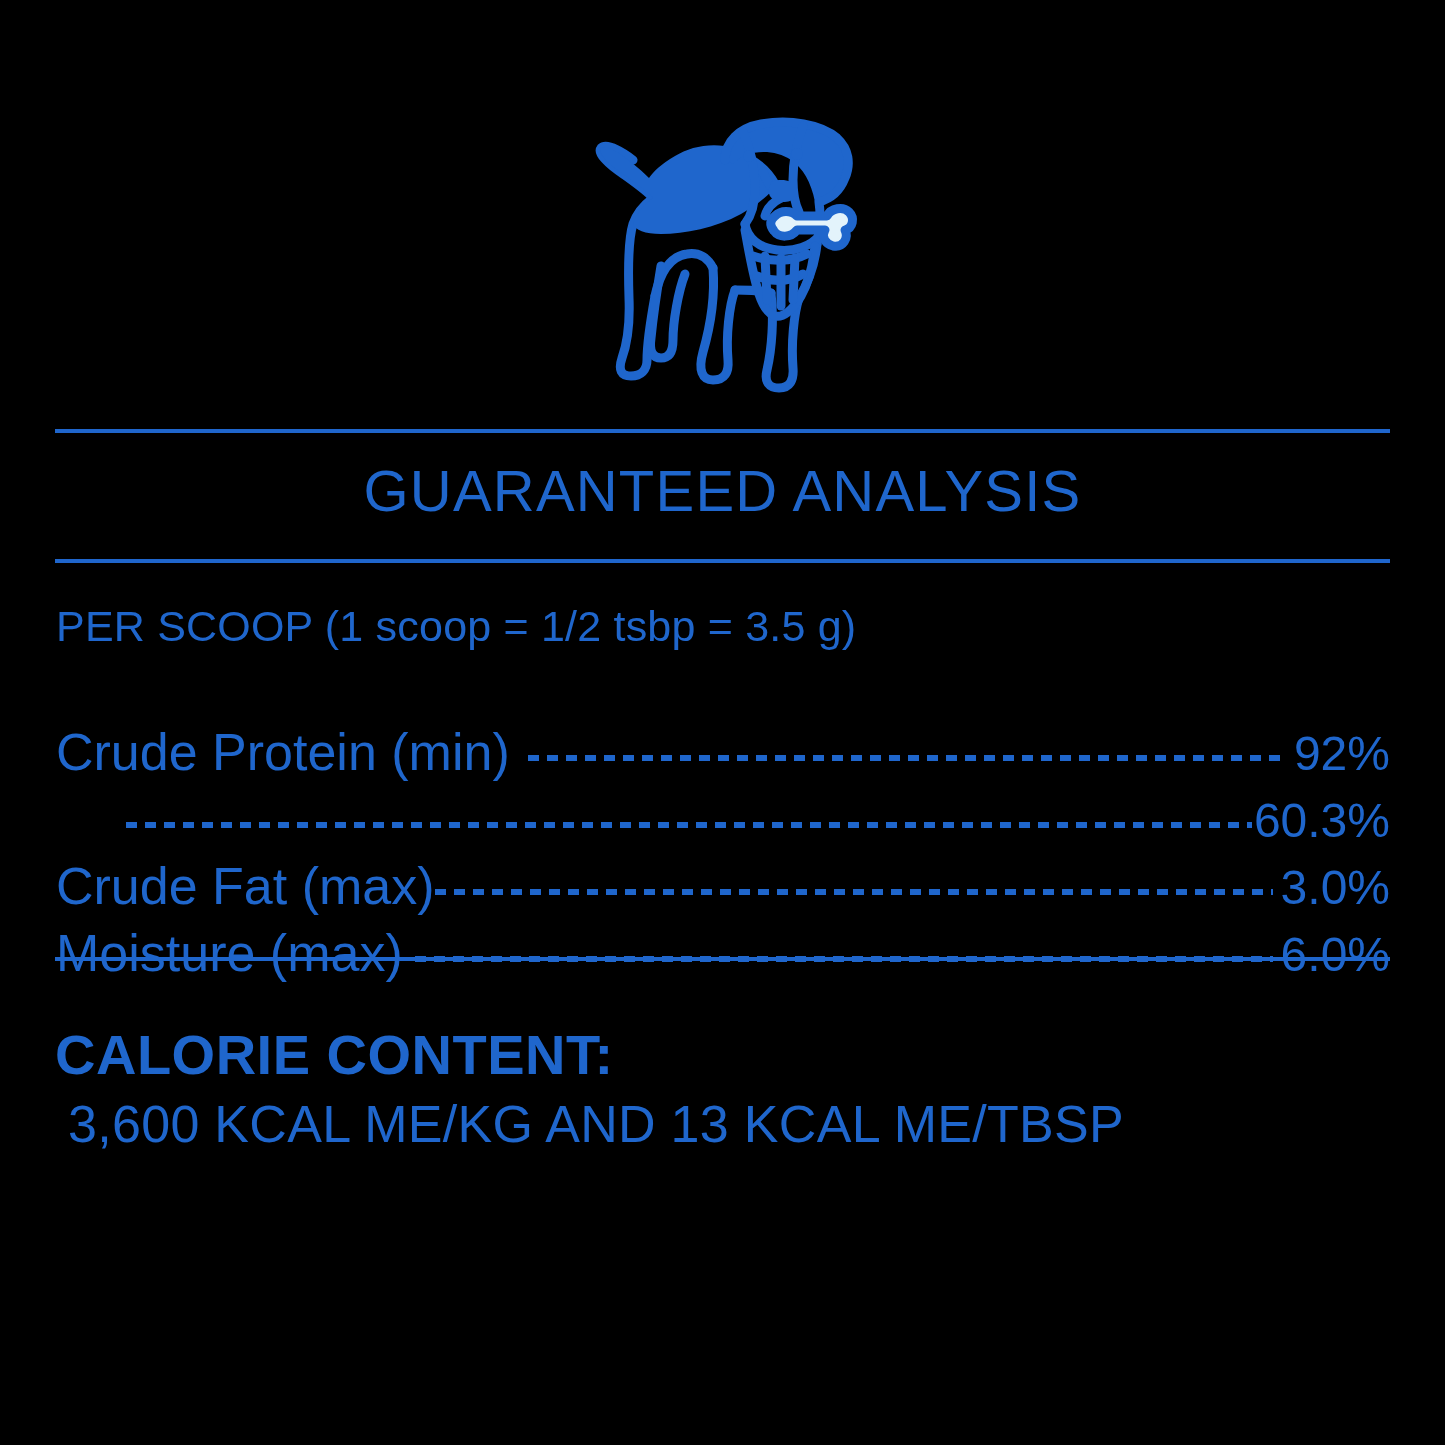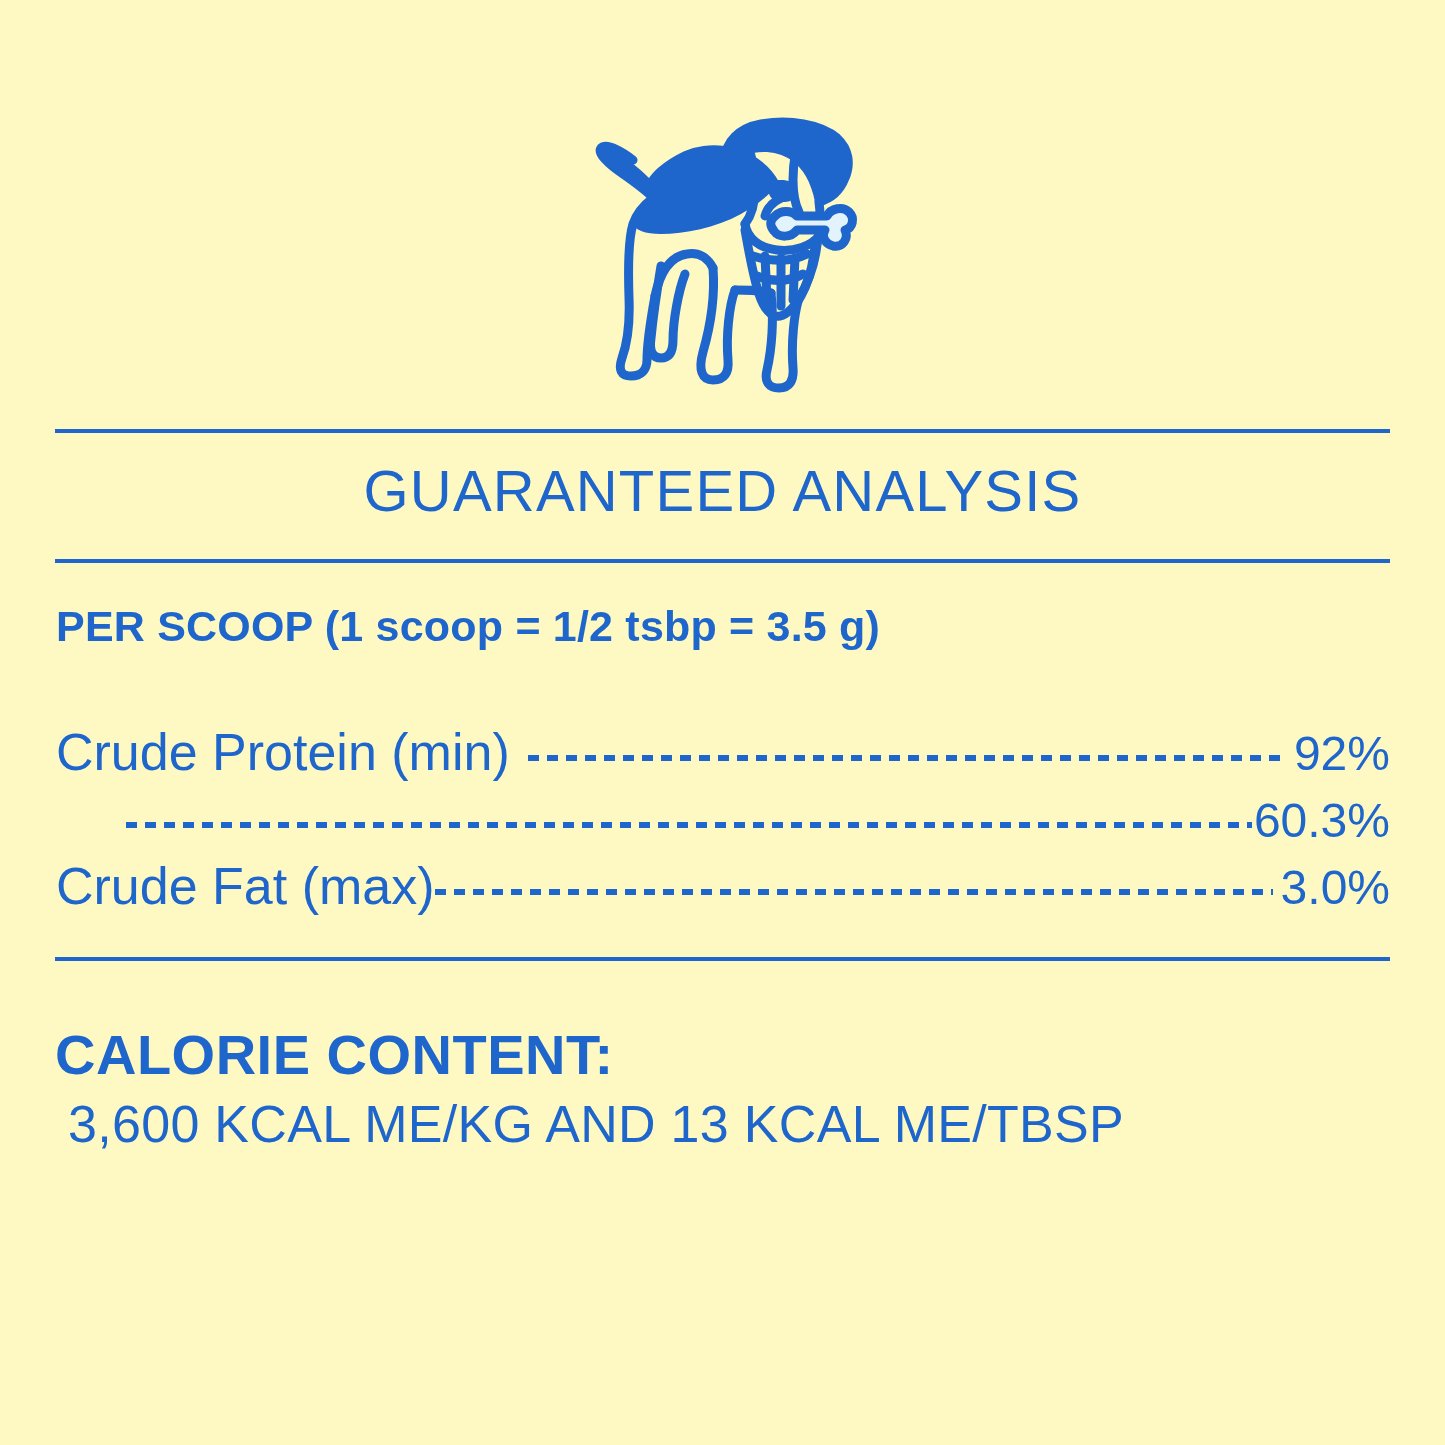--- a/index.html
+++ b/index.html
@@ -11,21 +11,21 @@
     height: 1445px;
     background: #e3f3fb;
     font-family: "Liberation Sans", sans-serif;
     color: #1f66cc;
     overflow: hidden;
   }
   .page {
     position: relative;
     width: 1445px;
     height: 1445px;
-    background: #fef9c3;
+    background: #000000;
   }
 
   
   .logo-wrap {
     position: absolute;
     left: 575px;
     top: 108px;
     width: 295px;
     height: 290px;
   }
@@ -60,21 +60,21 @@
     color: #1f66cc;
     line-height: 1;
   }
 
   
   .per-scoop {
     position: absolute;
     left: 56px;
     top: 605px;
     font-size: 43px;
-    font-weight: 700;
+    font-weight: 400;
     letter-spacing: 0.2px;
     color: #1f66cc;
     line-height: 1;
     white-space: nowrap;
     text-align: center;
   }
 
   
   .analysis {
     position: absolute;
@@ -251,19 +251,24 @@
       <span class="leader"></span>
       <span class="row-value">60.3%</span>
     </div>
 
     <div class="row r2">
       <span class="row-label">Crude Fat (max)</span>
       <span class="leader"></span>
       <span class="row-value">3.0%</span>
     </div>
 
+    <div class="row r3">
+      <span class="row-label">Moisture (max)</span>
+      <span class="leader"></span>
+      <span class="row-value">6.0%</span>
+    </div>
 
   </div>
 
   <div class="calorie-heading">CALORIE CONTENT:</div>
   <div class="calorie-value">3,600 KCAL ME/KG AND 13 KCAL ME/TBSP</div>
 
 </div>
 
 </body></html>

